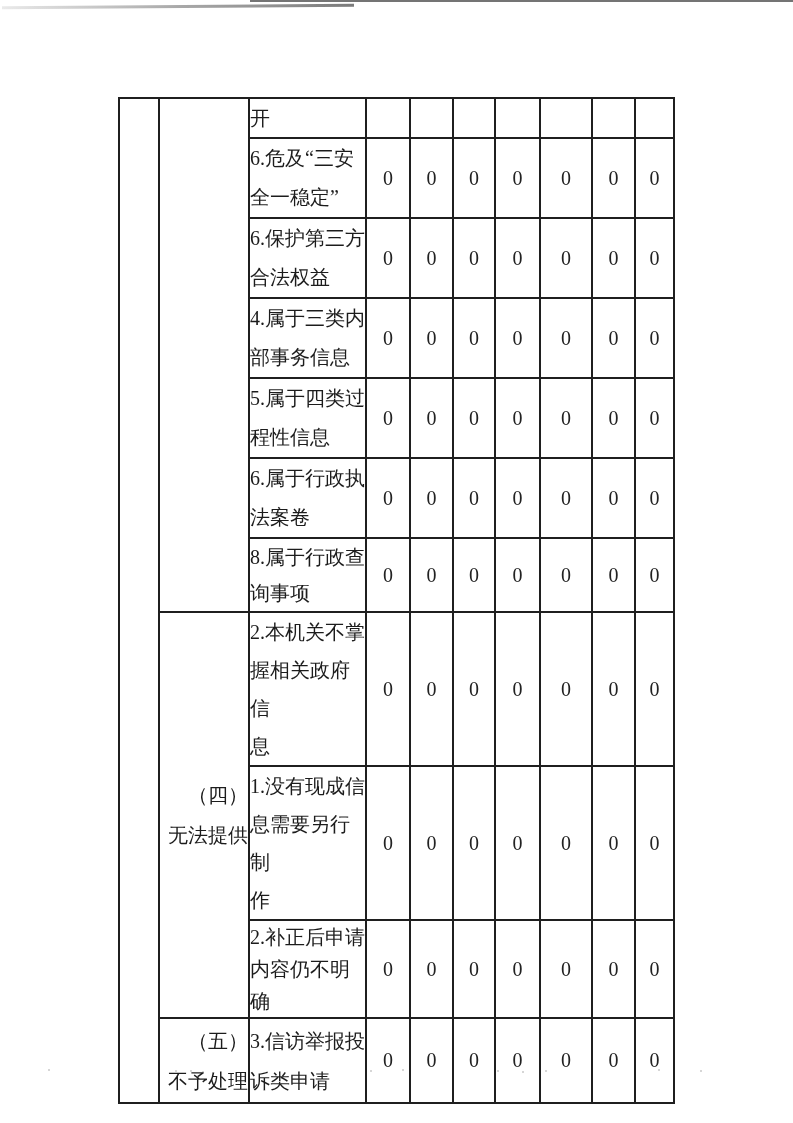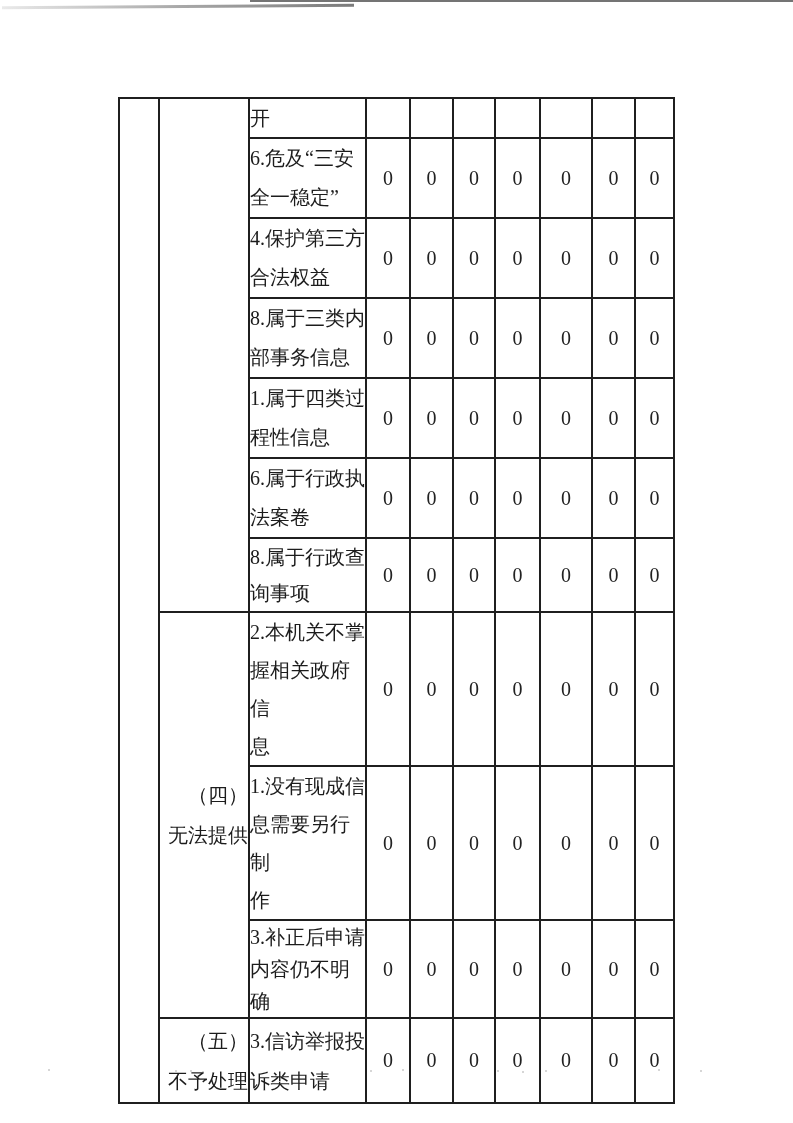--- a/index.html
+++ b/index.html
@@ -119,45 +119,45 @@
       <td class="val">0</td>
       <td class="val">0</td>
       <td class="val">0</td>
       <td class="val">0</td>
       <td class="val">0</td>
       <td class="val">0</td>
       <td class="val">0</td>
     </tr>
 
     <tr class="r2">
-      <td class="label">4.保护第三方
+      <td class="label">6.保护第三方
 合法权益</td>
       <td class="val">0</td>
       <td class="val">0</td>
       <td class="val">0</td>
       <td class="val">0</td>
       <td class="val">0</td>
       <td class="val">0</td>
       <td class="val">0</td>
     </tr>
 
     <tr class="r3">
-      <td class="label">8.属于三类内
+      <td class="label">4.属于三类内
 部事务信息</td>
       <td class="val">0</td>
       <td class="val">0</td>
       <td class="val">0</td>
       <td class="val">0</td>
       <td class="val">0</td>
       <td class="val">0</td>
       <td class="val">0</td>
     </tr>
 
     <tr class="r4">
-      <td class="label">1.属于四类过
+      <td class="label">5.属于四类过
 程性信息</td>
       <td class="val">0</td>
       <td class="val">0</td>
       <td class="val">0</td>
       <td class="val">0</td>
       <td class="val">0</td>
       <td class="val">0</td>
       <td class="val">0</td>
     </tr>
 
@@ -207,21 +207,21 @@
       <td class="val">0</td>
       <td class="val">0</td>
       <td class="val">0</td>
       <td class="val">0</td>
       <td class="val">0</td>
       <td class="val">0</td>
       <td class="val">0</td>
     </tr>
 
     <tr class="r9">
-      <td class="label">3.补正后申请
+      <td class="label">2.补正后申请
 内容仍不明确</td>
       <td class="val">0</td>
       <td class="val">0</td>
       <td class="val">0</td>
       <td class="val">0</td>
       <td class="val">0</td>
       <td class="val">0</td>
       <td class="val">0</td>
     </tr>
 

